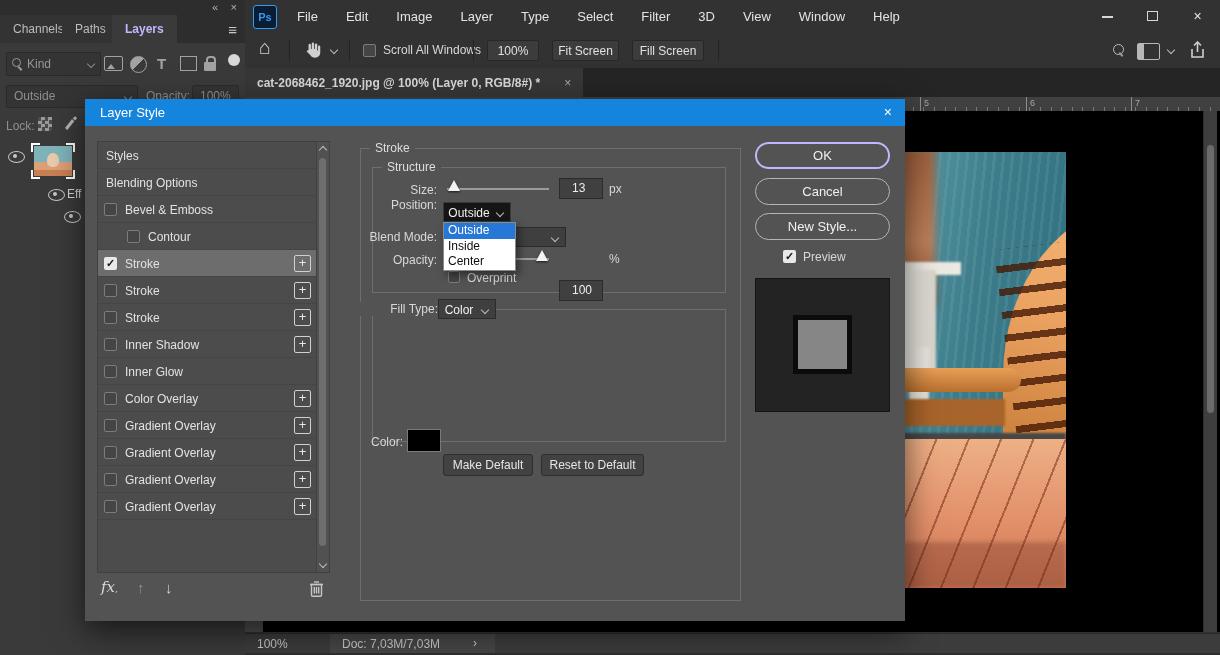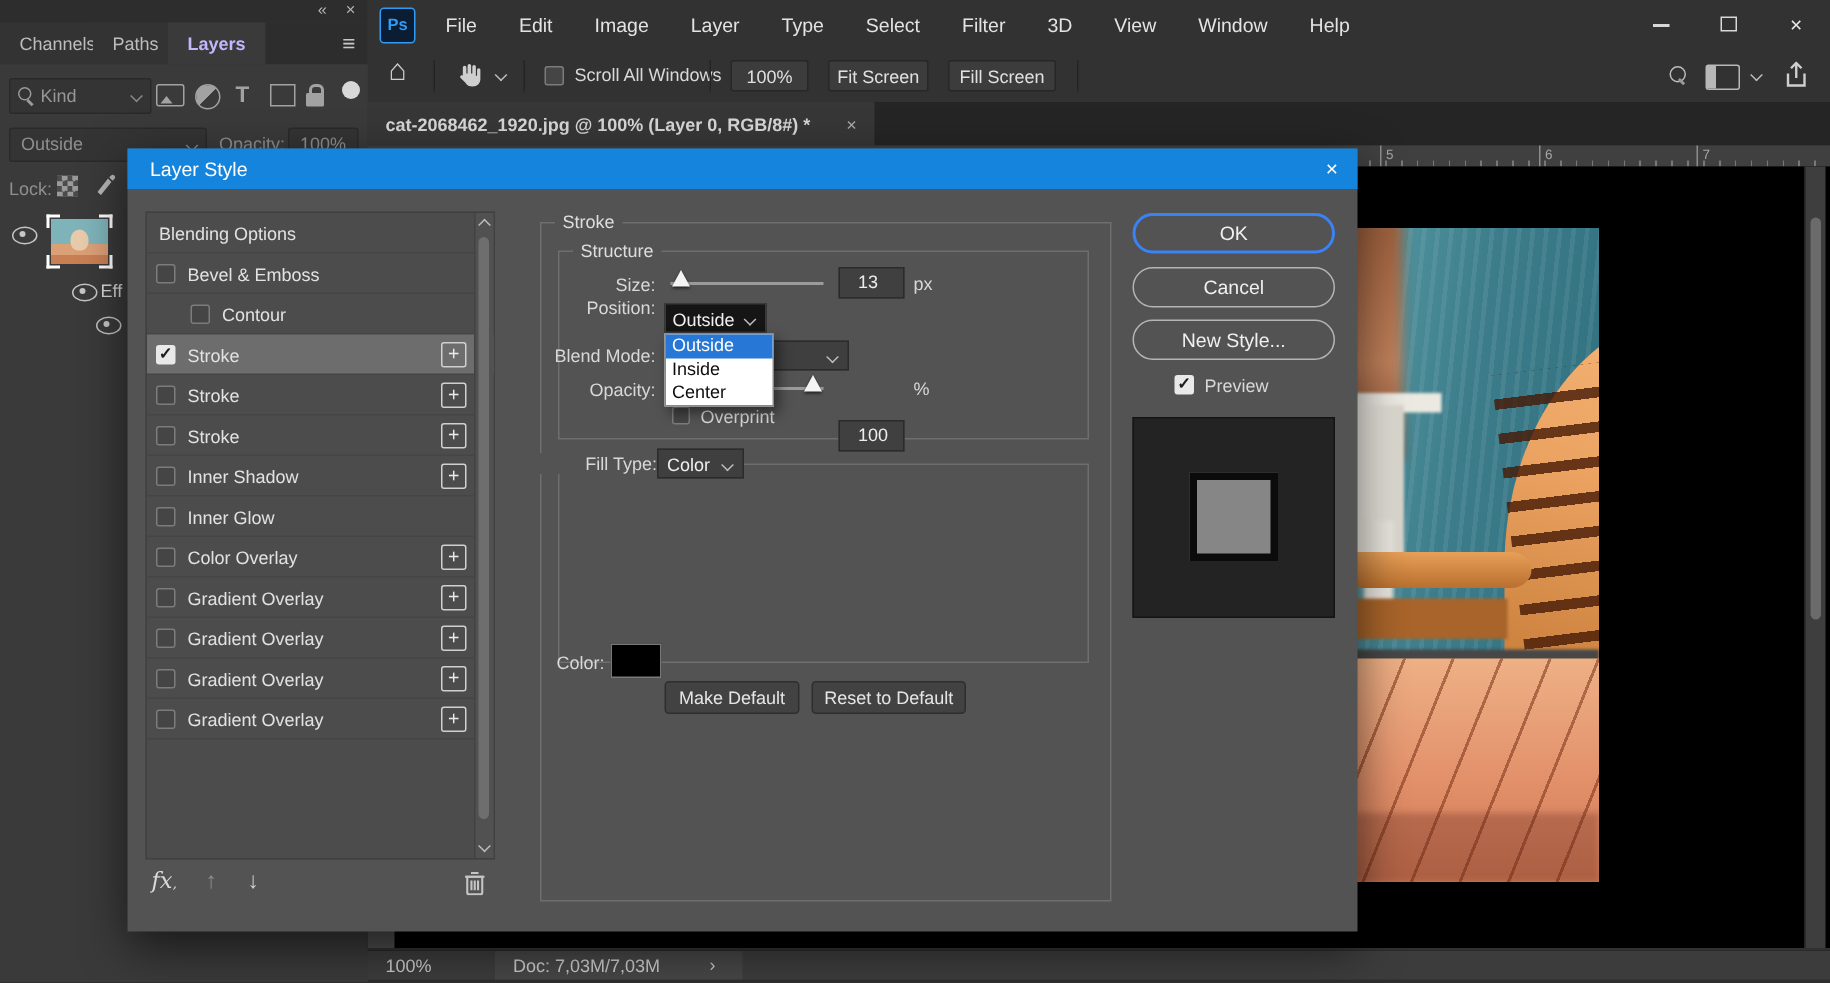--- a/index.html
+++ b/index.html
@@ -151,21 +151,21 @@
   .drop .dtext{position:absolute;left:0;right:16px;top:3px;font-size:12px;color:#f0f0f0;text-align:center;}
   .drop .chv{position:absolute;right:7px;top:7px;}
   .drop.open{background:#151515;border-color:#3a3a3a;}
   .popup{position:absolute;left:358px;top:123px;width:71px;background:#ffffff;border:1px solid #8a8a8a;box-shadow:3px 4px 8px rgba(0,0,0,.45);z-index:40;}
   .pop-item{height:15.6px;line-height:15.6px;font-size:12px;color:#0d0d0d;padding-left:4px;}
   .pop-item.sel{background:#2677d6;color:#fff;}
 
   .color-swatch{position:absolute;left:322px;top:330px;width:34px;height:23px;background:#000;border:1px solid #7a7a7a;box-sizing:border-box;}
   .dlg-btn{position:absolute;height:22px;background:#424242;border:1px solid #2e2e2e;border-radius:3px;box-sizing:border-box;font-size:12px;color:#e6e6e6;text-align:center;line-height:20px;}
   .pill{position:absolute;left:670px;width:135px;height:27px;border-radius:14px;box-sizing:border-box;font-size:13px;color:#f0f0f0;text-align:center;line-height:25px;}
-  .pill.ok{border:2px solid #3b82f6;line-height:23px;}
+  .pill.ok{border:2px solid #c4b5fd;line-height:23px;}
   .pill.norm{border:1px solid #b5b5b5;}
   .preview-thumb{position:absolute;left:670px;top:179px;width:135px;height:134px;background:#232323;border:1px solid #141414;box-sizing:border-box;}
   .preview-thumb .sq{position:absolute;left:37px;top:36px;width:49px;height:49px;background:#868686;border:5px solid #0b0b0b;}
 
   svg{display:block;}
 </style>
 </head>
 <body>
 
 <div class="screen">
@@ -323,20 +323,23 @@
   </div>
 
   <div class="dialog abs">
     <div class="dlg-title">
       <span class="t">Layer Style</span>
       <span class="x">×</span>
     </div>
 
     <div class="styles-list" id="styles-list">
         <div class="style-row nocb">
+          <span class="sl">Styles</span>
+        </div>
+        <div class="style-row nocb">
           <span class="sl">Blending Options</span>
         </div>
         <div class="style-row">
           <span class="cb off"></span>
           <span class="sl">Bevel &amp; Emboss</span>
         </div>
         <div class="style-row ind">
           <span class="cb off"></span>
           <span class="sl">Contour</span>
         </div>

